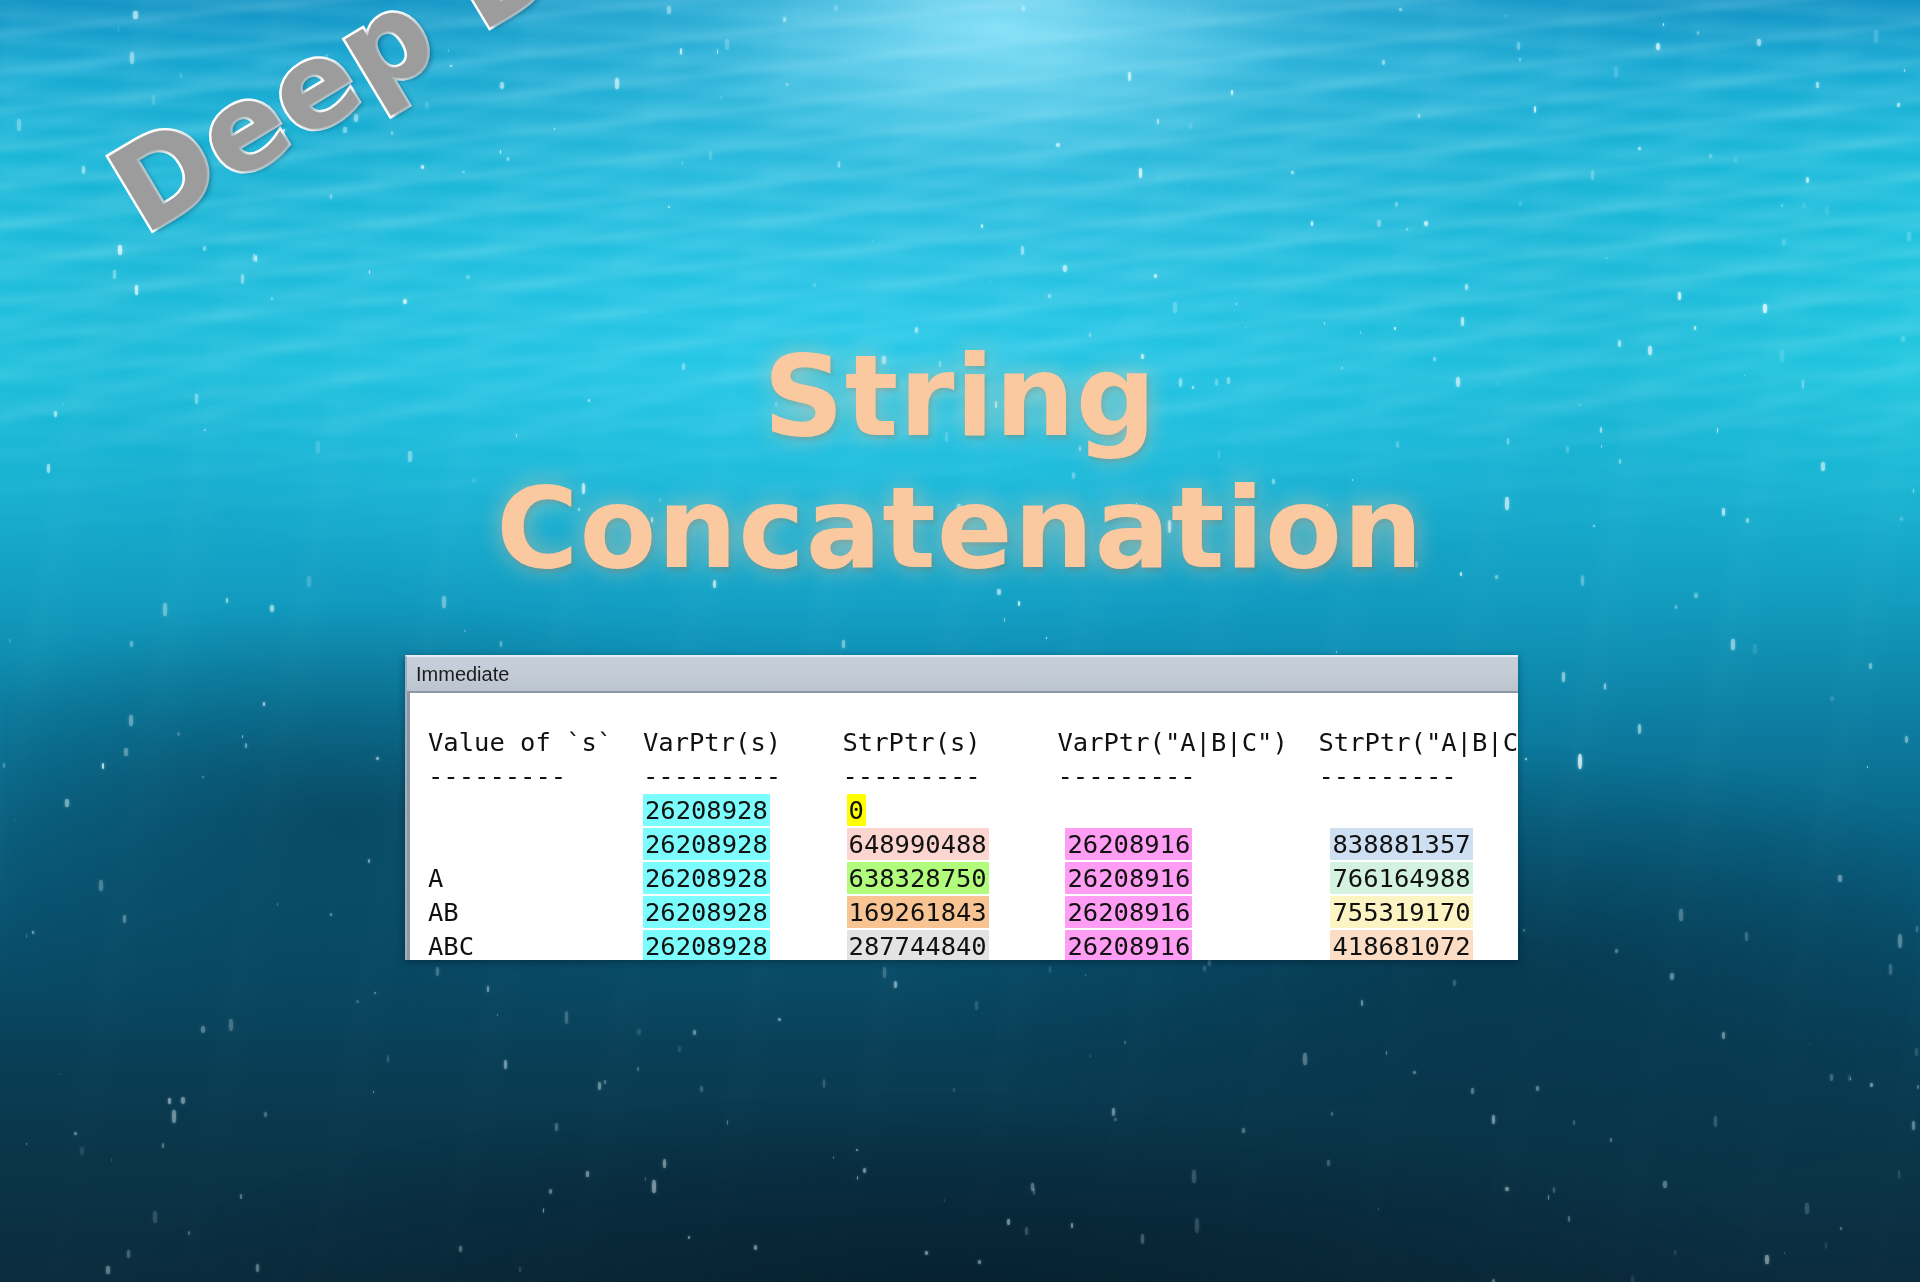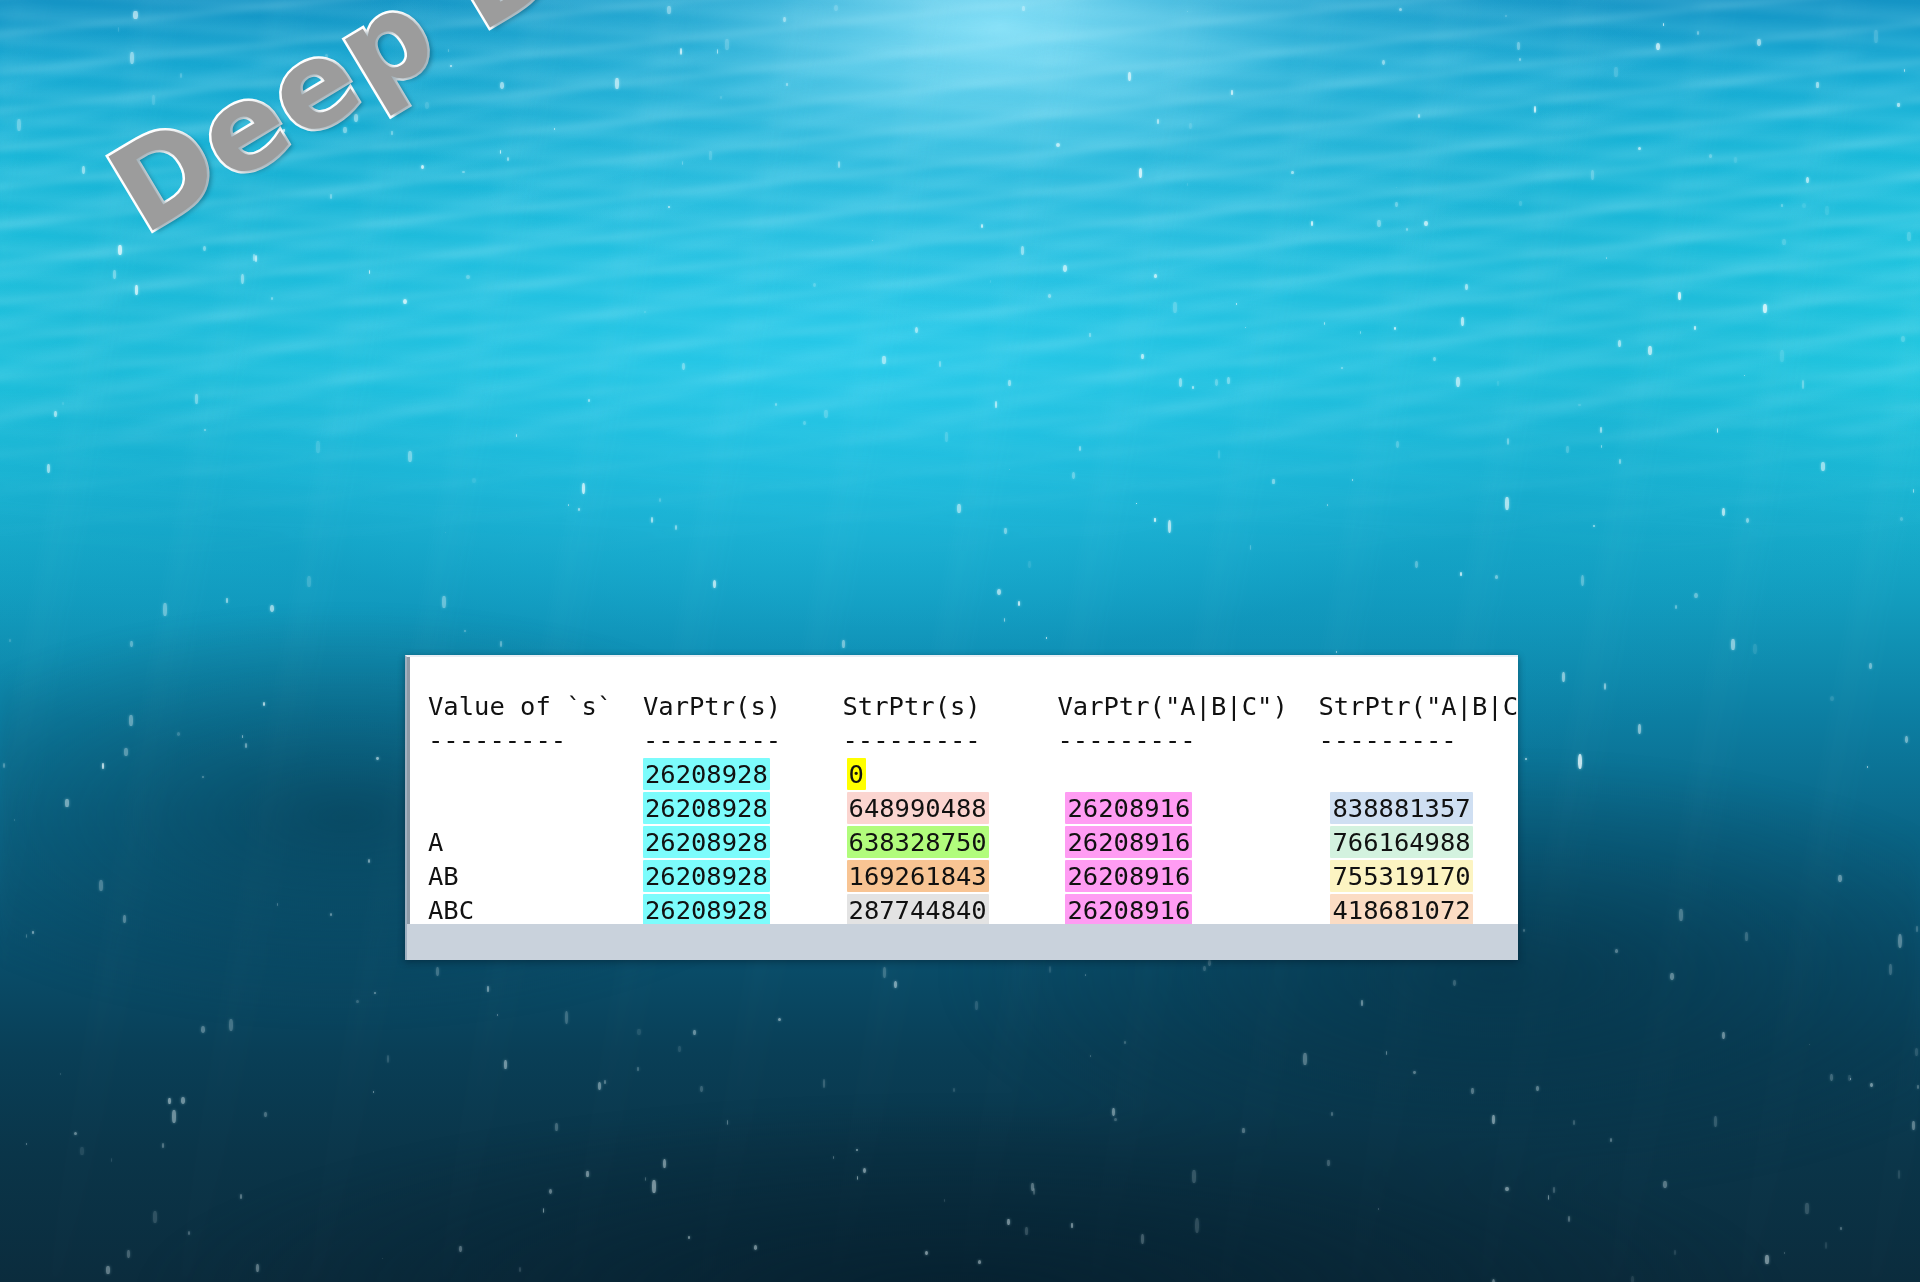--- a/index.html
+++ b/index.html
@@ -592,24 +592,29 @@
       <i style="left:83.52%;top:53.29%;width:2.3px;height:7.1px;opacity:0.59;border-radius:40%;"></i>
       <i style="left:75.83%;top:65.38%;width:1.3px;height:3.9px;opacity:0.17;border-radius:40%;"></i>
       <i style="left:44.57%;top:89.60%;width:2.2px;height:2.6px;opacity:0.55;border-radius:50%;"></i>
       <i style="left:5.76%;top:90.33%;width:1.1px;height:3.9px;opacity:0.15;border-radius:40%;"></i>
     </div>
 </div>
 
 <div id="deep-dive">Deep Dive</div>
 
 <div id="title">
+  <span class="l1">String</span>
+  <span class="l2">Concatenation</span>
 </div>
 
 <div id="immediate-window">
 
+  <div id="immediate-titlebar">
+    <span id="immediate-title">Immediate</span>
+  </div>
 
   <div id="immediate-body">
     <pre id="code">Value of `s`  VarPtr(s)    StrPtr(s)     VarPtr("A|B|C")  StrPtr("A|B|C")
 ---------     ---------    ---------     ---------        ---------
               <span class="hl" style="background:#7cfcfc">26208928</span>     <span class="hl" style="background:#ffff00">0</span>                              
               <span class="hl" style="background:#7cfcfc">26208928</span>     <span class="hl" style="background:#fbd5d0">648990488</span>     <span class="hl" style="background:#ff9cf3">26208916</span>         <span class="hl" style="background:#cfdff2">838881357</span>
 A             <span class="hl" style="background:#7cfcfc">26208928</span>     <span class="hl" style="background:#b1fc7c">638328750</span>     <span class="hl" style="background:#ff9cf3">26208916</span>         <span class="hl" style="background:#d3f2df">766164988</span>
 AB            <span class="hl" style="background:#7cfcfc">26208928</span>     <span class="hl" style="background:#f8c493">169261843</span>     <span class="hl" style="background:#ff9cf3">26208916</span>         <span class="hl" style="background:#fcf4c2">755319170</span>
 ABC           <span class="hl" style="background:#7cfcfc">26208928</span>     <span class="hl" style="background:#e3e3e3">287744840</span>     <span class="hl" style="background:#ff9cf3">26208916</span>         <span class="hl" style="background:#fbdcc4">418681072</span></pre>
   </div>

